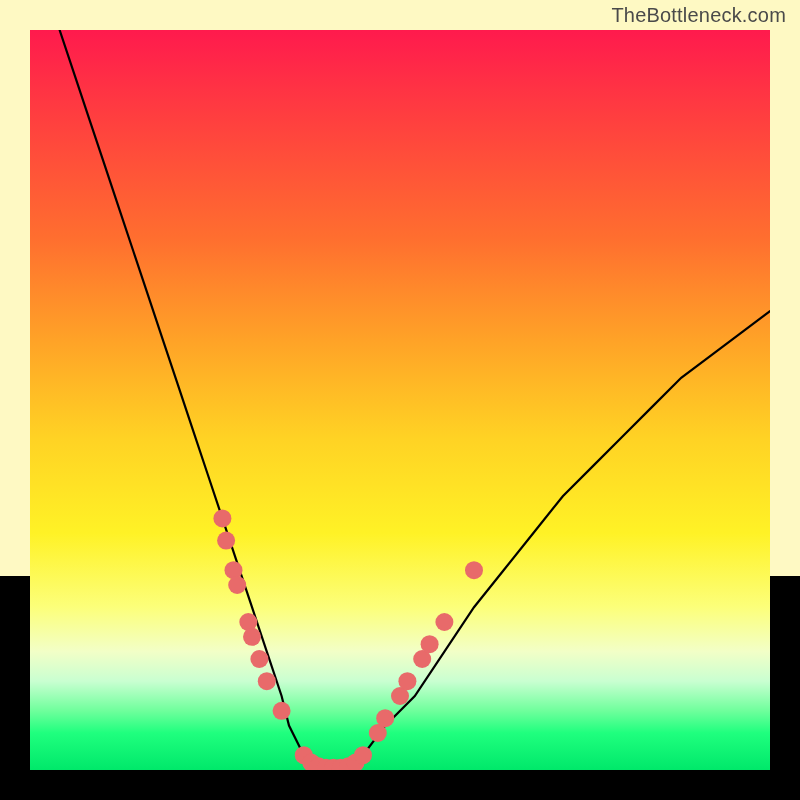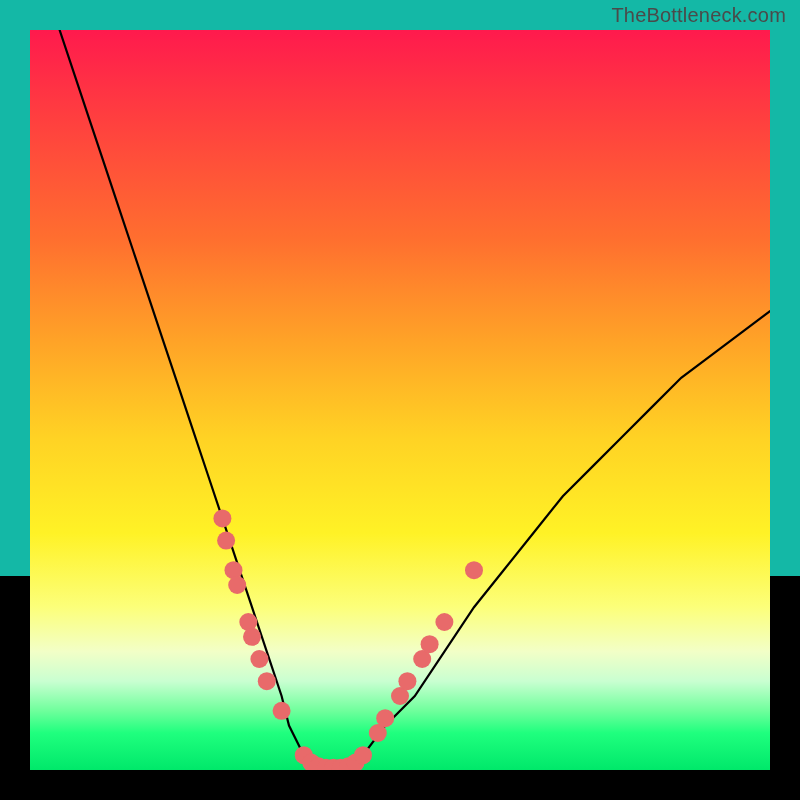--- a/index.html
+++ b/index.html
@@ -10,21 +10,21 @@
     overflow: hidden;
     background: #000;
     font-family: Arial, Helvetica, sans-serif;
   }
   .frame {
     position: absolute;
     top: 0;
     left: 0;
     width: 800px;
     height: 576px;
-    background: #14b8a6;
+    background: #fef9c3;
   }
   .plot {
     position: absolute;
     top: 30px;
     left: 30px;
     width: 740px;
     height: 740px;
     background: linear-gradient(
       to bottom,
       #ff1a4d 0%,

